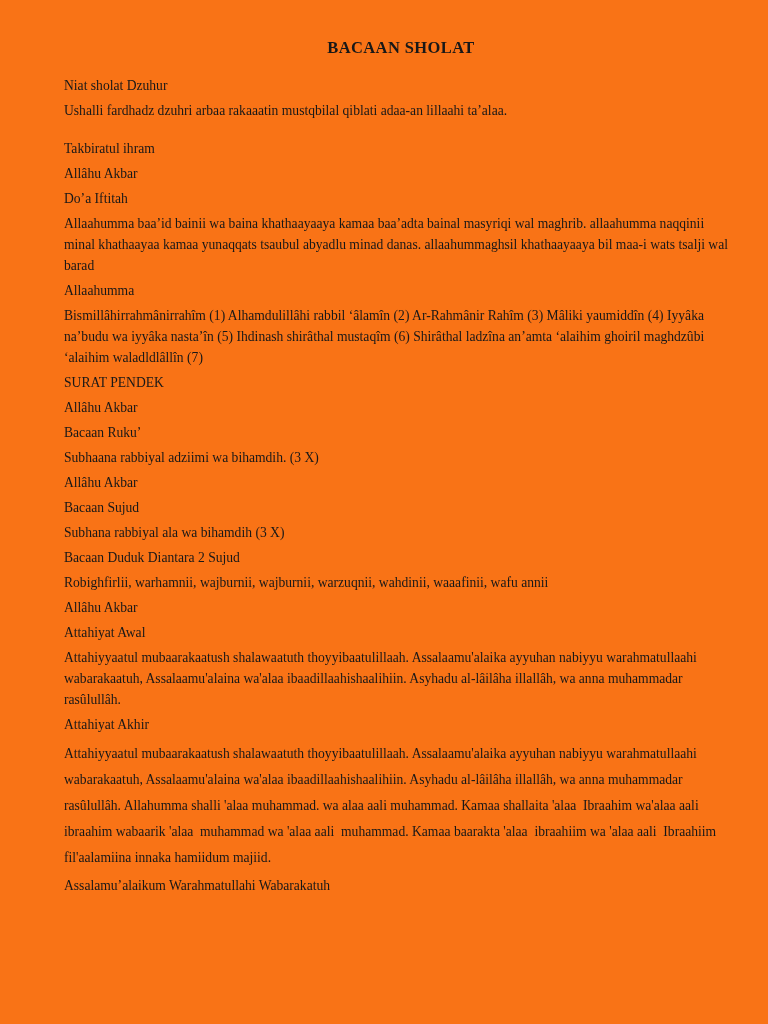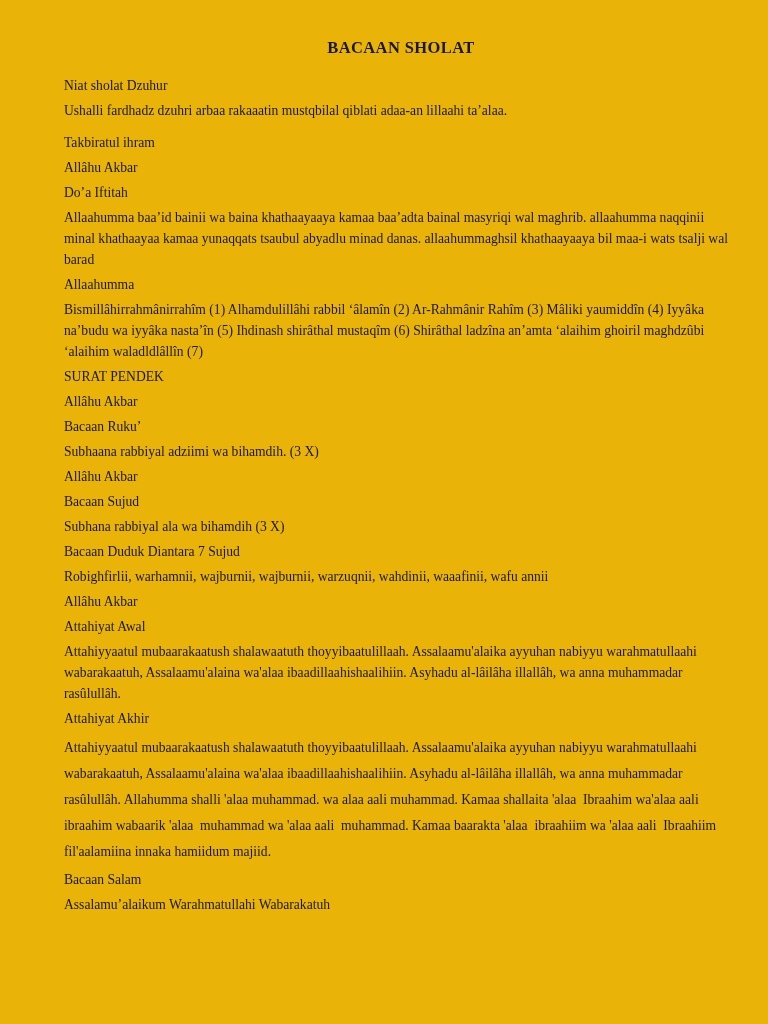--- a/index.html
+++ b/index.html
@@ -4,21 +4,21 @@
 <style>
   html, body {
     margin: 0;
     padding: 0;
     background: #ffffff;
   }
   .page {
     position: relative;
     width: 768px;
     height: 1024px;
-    background: #eab308;
+    background: #f97316;
     overflow: hidden;
     box-sizing: border-box;
     padding: 0 30px 0 64px;
     font-family: "Liberation Serif", "DejaVu Serif", serif;
     color: #181818;
     font-size: 13.6px;
   }
   .title {
     text-align: center;
     font-weight: bold;
@@ -30,21 +30,21 @@
   .h {
     font-weight: normal;
     margin: 0 0 4px 0;
     line-height: 21px;
   }
   .p {
     margin: 0 0 4px 0;
     line-height: 21px;
   }
   .gap-before {
-    margin-top: 11px;
+    margin-top: 17px;
   }
   .p-wide {
     line-height: 26px;
     margin: 6px 0 4px 0;
     white-space: pre-wrap;
   }
 </style>
 </head>
 <body>
 
@@ -67,25 +67,24 @@
   <div class="p">Allâhu Akbar</div>
 
   <div class="h">Bacaan Ruku’</div>
   <div class="p">Subhaana rabbiyal adziimi wa bihamdih. (3 X)</div>
 
   <div class="p">Allâhu Akbar</div>
 
   <div class="h">Bacaan Sujud</div>
   <div class="p">Subhana rabbiyal ala wa bihamdih (3 X)</div>
 
-  <div class="h">Bacaan Duduk Diantara 7 Sujud</div>
+  <div class="h">Bacaan Duduk Diantara 2 Sujud</div>
   <div class="p">Robighfirlii, warhamnii, wajburnii, wajburnii, warzuqnii, wahdinii, waaafinii, wafu annii</div>
   <div class="p">Allâhu Akbar</div>
 
   <div class="h">Attahiyat Awal</div>
   <div class="p">Attahiyyaatul mubaarakaatush shalawaatuth thoyyibaatulillaah. Assalaamu'alaika ayyuhan nabiyyu warahmatullaahi wabarakaatuh, Assalaamu'alaina wa'alaa ibaadillaahishaalihiin. Asyhadu al-lâilâha illallâh, wa anna muhammadar rasûlullâh.</div>
 
   <div class="h">Attahiyat Akhir</div>
   <div class="p p-wide">Attahiyyaatul mubaarakaatush shalawaatuth thoyyibaatulillaah. Assalaamu'alaika ayyuhan nabiyyu warahmatullaahi wabarakaatuh, Assalaamu'alaina wa'alaa ibaadillaahishaalihiin. Asyhadu al-lâilâha illallâh, wa anna muhammadar rasûlullâh. Allahumma shalli 'alaa muhammad. wa alaa aali muhammad. Kamaa shallaita 'alaa  Ibraahim wa'alaa aali  ibraahim wabaarik 'alaa  muhammad wa 'alaa aali  muhammad. Kamaa baarakta 'alaa  ibraahiim wa 'alaa aali  Ibraahiim fil'aalamiina innaka hamiidum majiid.</div>
 
-  <div class="h">Bacaan Salam</div>
   <div class="p">Assalamu’alaikum Warahmatullahi Wabarakatuh</div>
 </div>
 
 </body></html>

